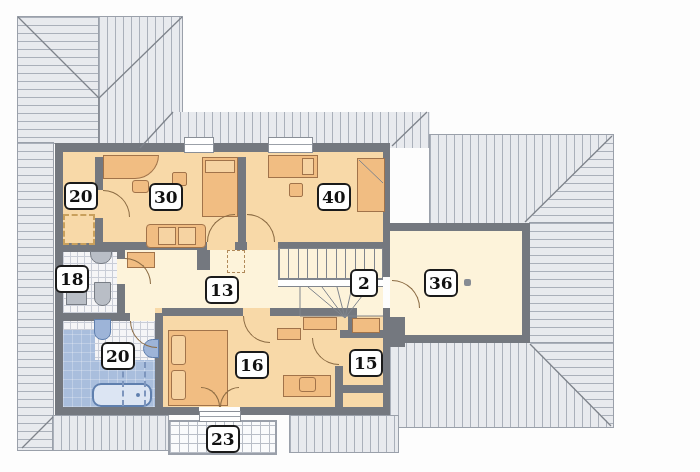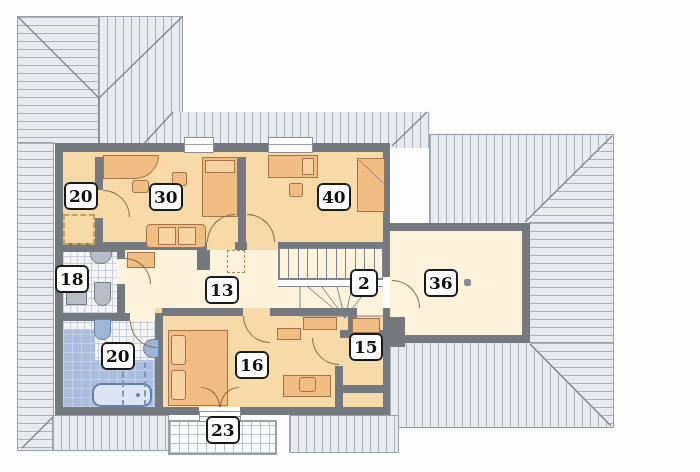--- a/index.html
+++ b/index.html
@@ -188,24 +188,24 @@
       <line x1="345" y1="318" x2="369" y2="287"></line>
       <line x1="300" y1="287" x2="300" y2="316"></line>
       <line x1="300" y1="316" x2="383" y2="316"></line>
       <line x1="359" y1="160" x2="383" y2="183"></line>
     </g>
   </svg>
 
   <div class="abs" id="labels-layer" style="left:0;top:0;width:700px;height:472px;">
       <div class="room-label" style="left: 350px; top: 269px;">2</div>
       <div class="room-label" style="left: 205px; top: 276px;">13</div>
-      <div class="room-label" style="left: 349px; top: 333px;">15</div>
+      <div class="room-label" style="left: 349px; top: 349px;">15</div>
       <div class="room-label" style="left: 235px; top: 351px;">16</div>
       <div class="room-label" style="left: 101px; top: 342px;">20</div>
       <div class="room-label" style="left: 55px; top: 265px;">18</div>
       <div class="room-label" style="left: 64px; top: 182px;">20</div>
       <div class="room-label" style="left: 149px; top: 183px;">30</div>
       <div class="room-label" style="left: 317px; top: 183px;">40</div>
       <div class="room-label" style="left: 424px; top: 269px;">36</div>
-      <div class="room-label" style="left: 206px; top: 416px;">23</div>
+      <div class="room-label" style="left: 206px; top: 425px;">23</div>
     </div>
 
 </div>
 
 </body></html>

